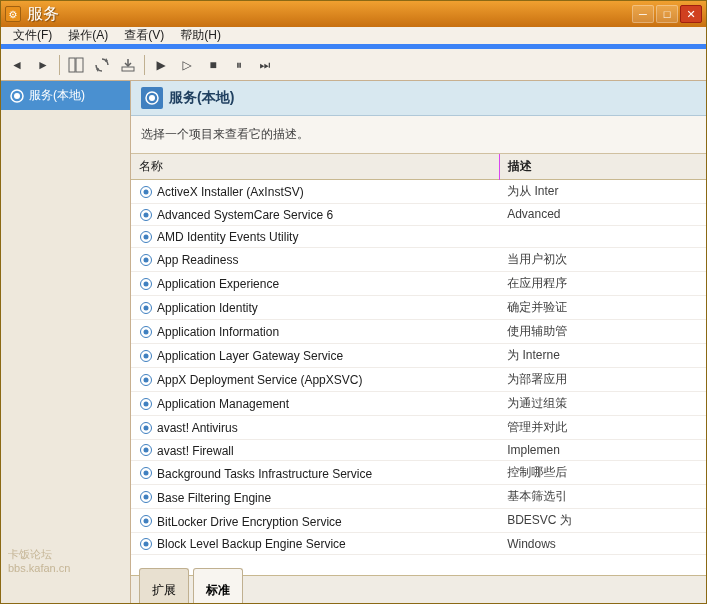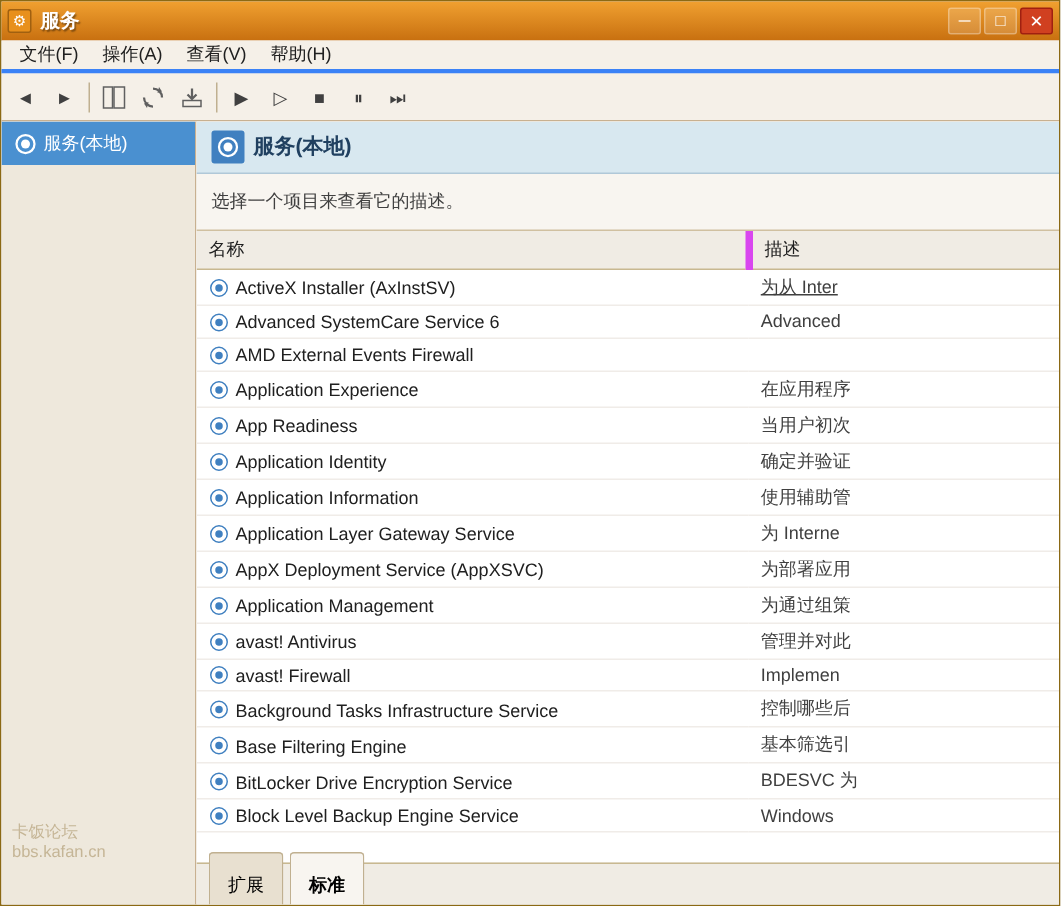--- a/index.html
+++ b/index.html
@@ -43,22 +43,22 @@
       border: 1px solid #a06010;
       border-radius: 2px;
       display: flex;
       align-items: center;
       justify-content: center;
       color: white;
       font-size: 10px;
     }
     .title-bar-text {
       color: white;
-      font-size: 13px;
-      font-weight: bold;
+      font-size: 16px;
+      font-weight: normal;
       text-shadow: 1px 1px 1px rgba(0,0,0,0.4);
     }
     .title-bar-controls {
       display: flex;
       gap: 2px;
     }
     .title-btn {
       width: 22px;
       height: 18px;
       border: 1px solid rgba(255,255,255,0.3);
@@ -76,21 +76,21 @@
       border-color: #a02010;
     }
 
     
     .menu-bar {
       background: #f5f0e8;
       height: 22px;
       display: flex;
       align-items: center;
       padding: 0 4px;
-      border-bottom: 3px solid #3b82f6;
+      border-bottom: 5px solid #3b82f6;
       flex-shrink: 0;
     }
     .menu-item {
       padding: 2px 8px;
       font-size: 12px;
       color: #202020;
       cursor: pointer;
       border-radius: 2px;
     }
 
@@ -220,21 +220,21 @@
     thead tr {
       background: #f0ece4;
       border-bottom: 1px solid #c8b890;
     }
     thead th {
       text-align: left;
       padding: 4px 8px;
       font-weight: normal;
       font-size: 12px;
       color: #202020;
-      border-right: 5px solid #d946ef;
+      border-right: 1px solid #d946ef;
       cursor: pointer;
       white-space: nowrap;
     }
     thead th:last-child { border-right: none; }
     tbody tr {
       border-bottom: 1px solid #f0ece8;
     }
     tbody td {
       padding: 3px 8px;
       color: #202020;
@@ -366,58 +366,58 @@
 
       <div class="description-panel">
         <span>选择一个项目来查看它的描述。</span>
       </div>
 
       <div class="table-container">
         <table>
           <thead>
             <tr>
               <th style="width:240px;">名称</th>
-              <th style="width:140px;">描述</th>
+              <th style="width:140px;font-weight:bold;">描述</th>
             </tr>
           </thead>
           <tbody id="service-rows">
           <tr>
                 <td><span style="display: inline-block; width: 14px; height: 14px; margin-right: 4px; vertical-align: middle;"><svg width="14" height="14" viewBox="0 0 14 14">
                       <circle cx="7" cy="7" r="5.5" fill="none" stroke="#4080c0" stroke-width="1"></circle>
                       <circle cx="7" cy="7" r="2.5" fill="#4080c0"></circle>
                     </svg></span><span style="vertical-align: middle;">ActiveX Installer (AxInstSV)</span></td>
-                <td style="color: rgb(64, 64, 64); max-width: 140px; overflow: hidden; text-overflow: ellipsis; text-decoration: underline;">为从 Inter</td>
+                <td style="color: rgb(64, 64, 64); max-width: 140px; overflow: hidden; text-overflow: ellipsis;">为从 Inter</td>
               </tr>
               <tr>
                 <td><span style="display: inline-block; width: 14px; height: 14px; margin-right: 4px; vertical-align: middle;"><svg width="14" height="14" viewBox="0 0 14 14">
                       <circle cx="7" cy="7" r="5.5" fill="none" stroke="#4080c0" stroke-width="1"></circle>
                       <circle cx="7" cy="7" r="2.5" fill="#4080c0"></circle>
                     </svg></span><span style="vertical-align: middle;">Advanced SystemCare Service 6</span></td>
                 <td style="color: rgb(64, 64, 64); max-width: 140px; overflow: hidden; text-overflow: ellipsis;">Advanced</td>
               </tr>
               <tr>
                 <td><span style="display: inline-block; width: 14px; height: 14px; margin-right: 4px; vertical-align: middle;"><svg width="14" height="14" viewBox="0 0 14 14">
                       <circle cx="7" cy="7" r="5.5" fill="none" stroke="#4080c0" stroke-width="1"></circle>
                       <circle cx="7" cy="7" r="2.5" fill="#4080c0"></circle>
-                    </svg></span><span style="vertical-align: middle;">AMD External Events Firewall</span></td>
+                    </svg></span><span style="vertical-align: middle;">AMD Identity Events Utility</span></td>
                 <td style="color: rgb(64, 64, 64); max-width: 140px; overflow: hidden; text-overflow: ellipsis;"></td>
+              </tr>
+              <tr>
+                <td><span style="display: inline-block; width: 14px; height: 14px; margin-right: 4px; vertical-align: middle;"><svg width="14" height="14" viewBox="0 0 14 14">
+                      <circle cx="7" cy="7" r="5.5" fill="none" stroke="#4080c0" stroke-width="1"></circle>
+                      <circle cx="7" cy="7" r="2.5" fill="#4080c0"></circle>
+                    </svg></span><span style="vertical-align: middle;">App Readiness</span></td>
+                <td style="color: rgb(64, 64, 64); max-width: 140px; overflow: hidden; text-overflow: ellipsis;">当用户初次</td>
               </tr>
               <tr>
                 <td><span style="display: inline-block; width: 14px; height: 14px; margin-right: 4px; vertical-align: middle;"><svg width="14" height="14" viewBox="0 0 14 14">
                       <circle cx="7" cy="7" r="5.5" fill="none" stroke="#4080c0" stroke-width="1"></circle>
                       <circle cx="7" cy="7" r="2.5" fill="#4080c0"></circle>
                     </svg></span><span style="vertical-align: middle;">Application Experience</span></td>
                 <td style="color: rgb(64, 64, 64); max-width: 140px; overflow: hidden; text-overflow: ellipsis;">在应用程序</td>
-              </tr>
-              <tr>
-                <td><span style="display: inline-block; width: 14px; height: 14px; margin-right: 4px; vertical-align: middle;"><svg width="14" height="14" viewBox="0 0 14 14">
-                      <circle cx="7" cy="7" r="5.5" fill="none" stroke="#4080c0" stroke-width="1"></circle>
-                      <circle cx="7" cy="7" r="2.5" fill="#4080c0"></circle>
-                    </svg></span><span style="vertical-align: middle;">App Readiness</span></td>
-                <td style="color: rgb(64, 64, 64); max-width: 140px; overflow: hidden; text-overflow: ellipsis;">当用户初次</td>
               </tr>
               <tr>
                 <td><span style="display: inline-block; width: 14px; height: 14px; margin-right: 4px; vertical-align: middle;"><svg width="14" height="14" viewBox="0 0 14 14">
                       <circle cx="7" cy="7" r="5.5" fill="none" stroke="#4080c0" stroke-width="1"></circle>
                       <circle cx="7" cy="7" r="2.5" fill="#4080c0"></circle>
                     </svg></span><span style="vertical-align: middle;">Application Identity</span></td>
                 <td style="color: rgb(64, 64, 64); max-width: 140px; overflow: hidden; text-overflow: ellipsis;">确定并验证</td>
               </tr>
               <tr>
                 <td><span style="display: inline-block; width: 14px; height: 14px; margin-right: 4px; vertical-align: middle;"><svg width="14" height="14" viewBox="0 0 14 14">

